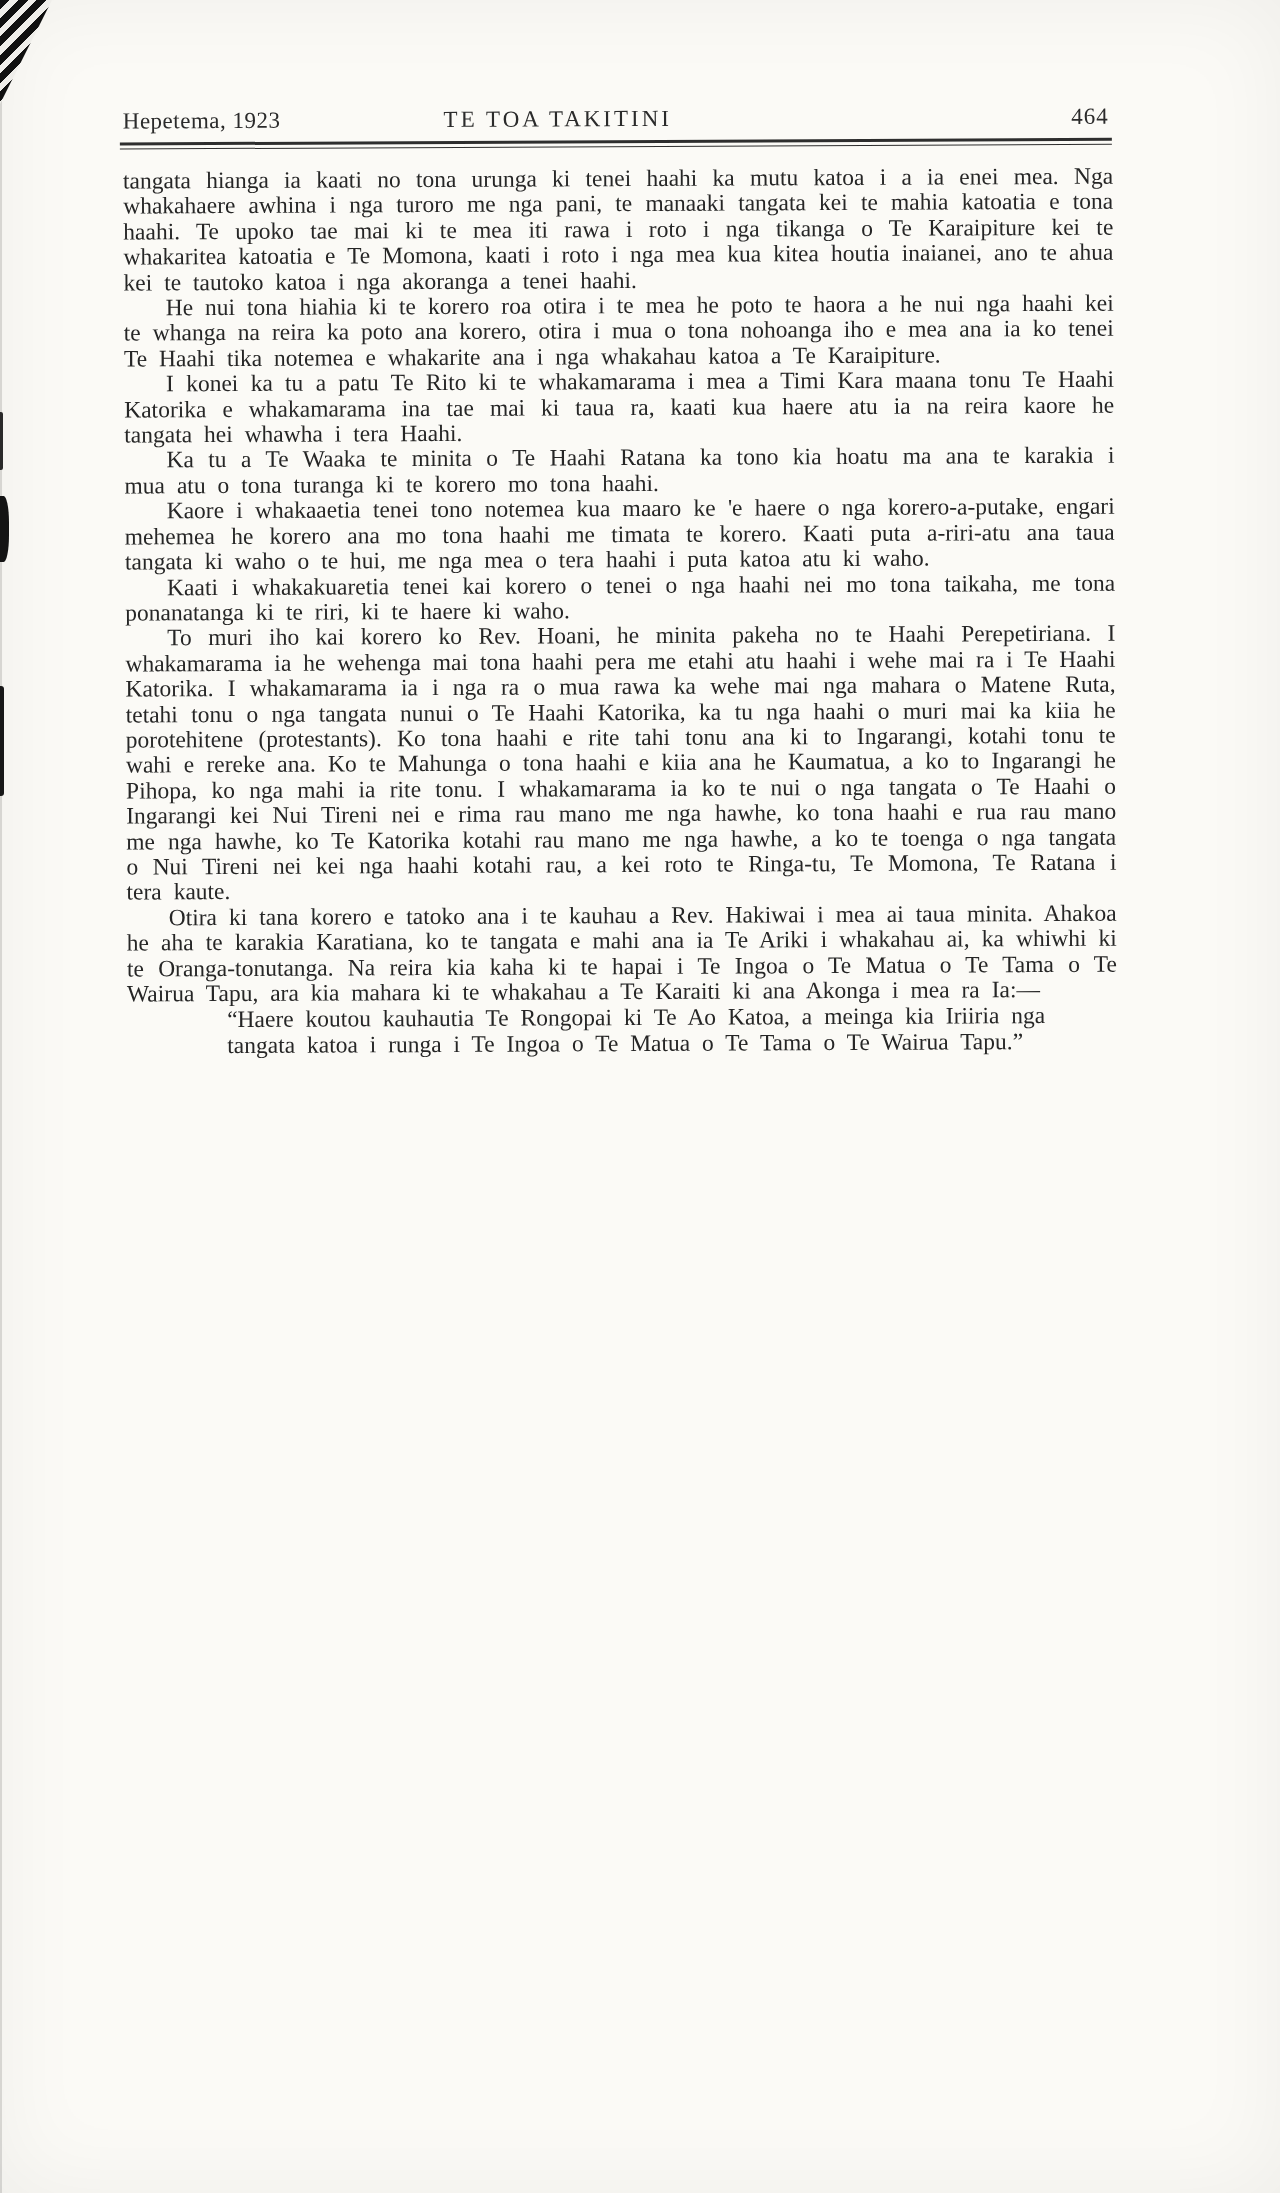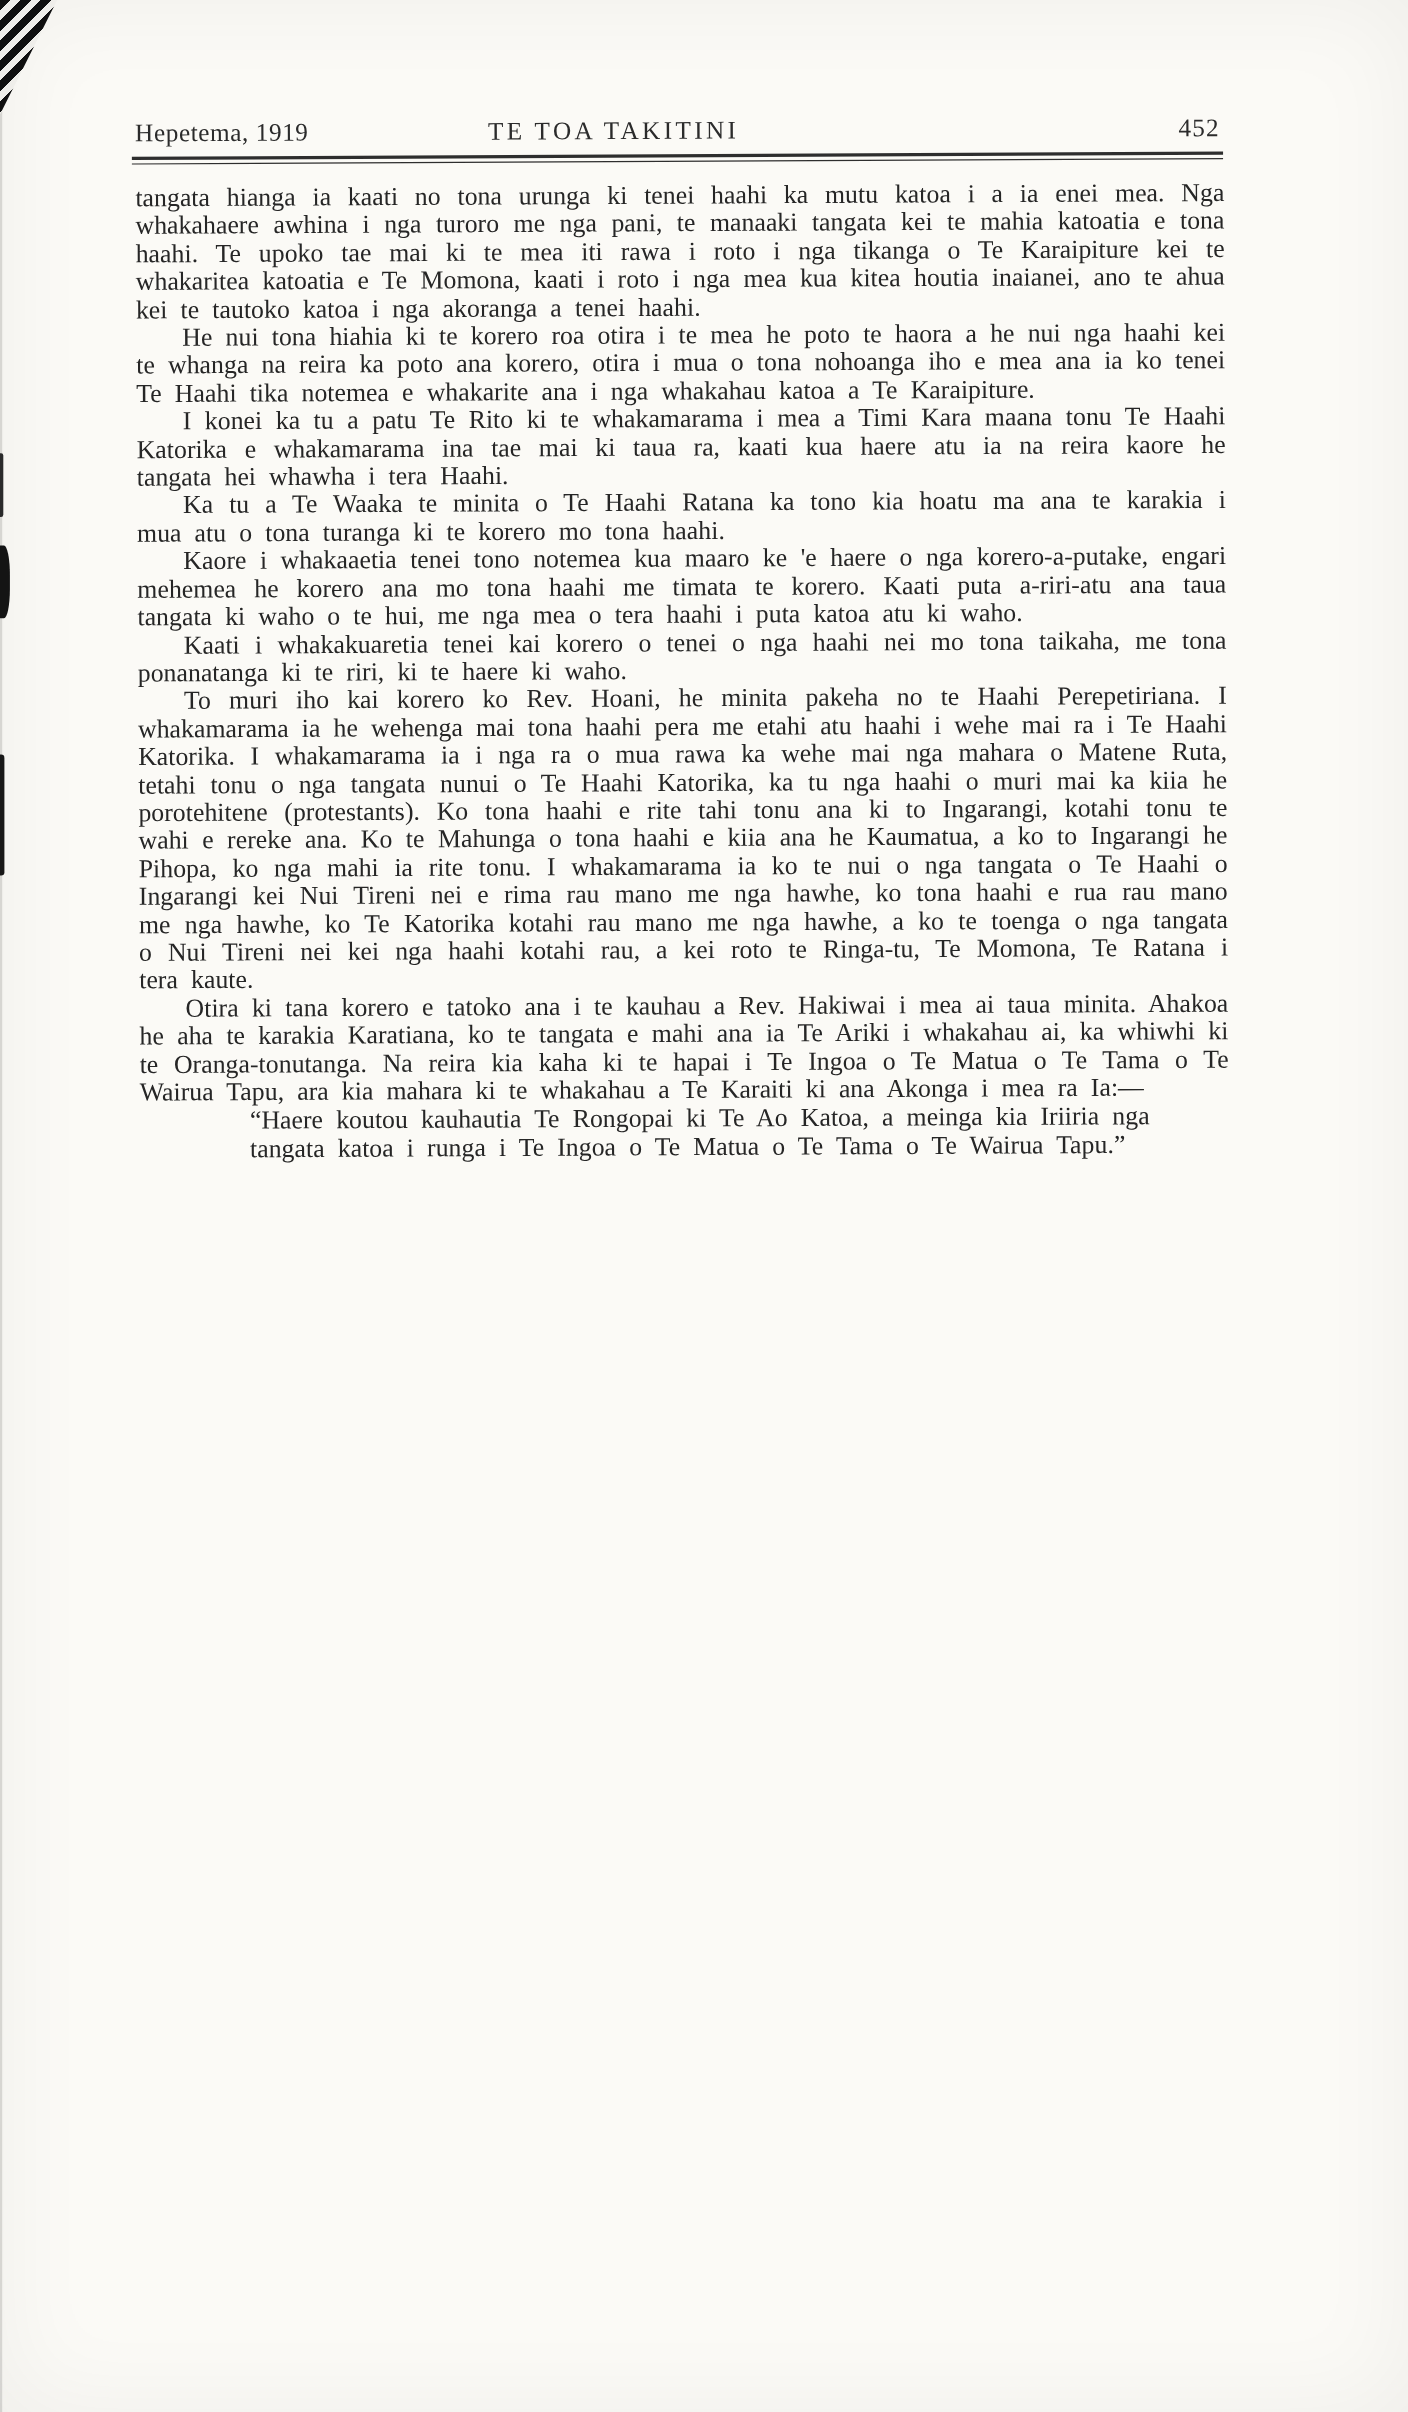--- a/index.html
+++ b/index.html
@@ -90,23 +90,23 @@
 
 <div class="artifact edge"></div>
 <div class="artifact corner"></div>
 <div class="artifact streak1"></div>
 <div class="artifact blot"></div>
 <div class="artifact streak2"></div>
 
 <div class="page">
 
   <header class="masthead">
-    <span class="date">Hepetema, 1919</span>
+    <span class="date">Hepetema, 1923</span>
     <span class="title">TE TOA TAKITINI</span>
-    <span class="pageno">452</span>
+    <span class="pageno">464</span>
   </header>
 
   <div class="rule"></div>
 
   <main class="body-text">
     <p class="para noindent">tangata hianga ia kaati no tona urunga ki tenei haahi ka mutu katoa i a ia enei mea. Nga whakahaere awhina i nga turoro me nga pani, te manaaki tangata kei te mahia katoatia e tona haahi. Te upoko tae mai ki te mea iti rawa i roto i nga tikanga o Te Karaipiture kei te whakaritea katoatia e Te Momona, kaati i roto i nga mea kua kitea houtia inaianei, ano te ahua kei te tautoko katoa i nga akoranga a tenei haahi.</p>
     <p class="para">He nui tona hiahia ki te korero roa otira i te mea he poto te haora a he nui nga haahi kei te whanga na reira ka poto ana korero, otira i mua o tona nohoanga iho e mea ana ia ko tenei Te Haahi tika notemea e whakarite ana i nga whakahau katoa a Te Karaipiture.</p>
     <p class="para">I konei ka tu a patu Te Rito ki te whakamarama i mea a Timi Kara maana tonu Te Haahi Katorika e whakamarama ina tae mai ki taua ra, kaati kua haere atu ia na reira kaore he tangata hei whawha i tera Haahi.</p>
     <p class="para">Ka tu a Te Waaka te minita o Te Haahi Ratana ka tono kia hoatu ma ana te karakia i mua atu o tona turanga ki te korero mo tona haahi.</p>
     <p class="para">Kaore i whakaaetia tenei tono notemea kua maaro ke 'e haere o nga korero-a-putake, engari mehemea he korero ana mo tona haahi me timata te korero. Kaati puta a-riri-atu ana taua tangata ki waho o te hui, me nga mea o tera haahi i puta katoa atu ki waho.</p>

